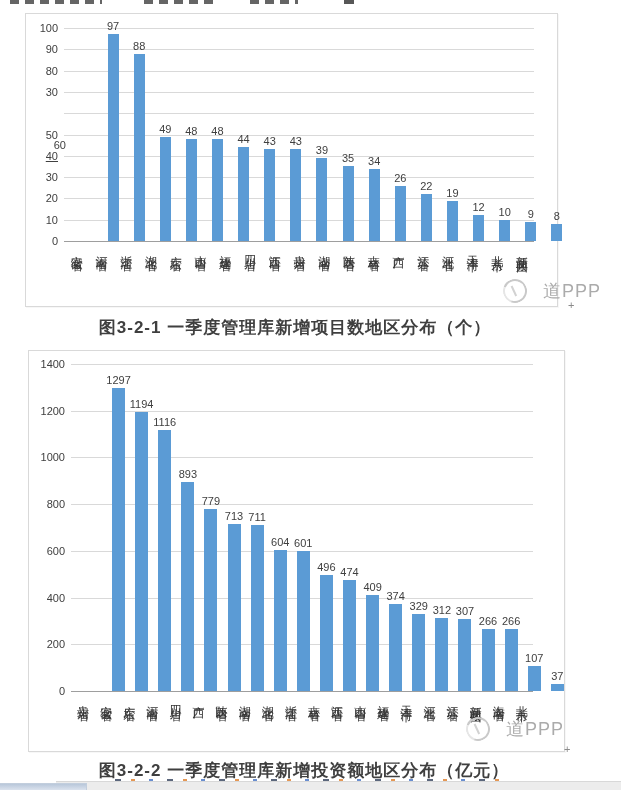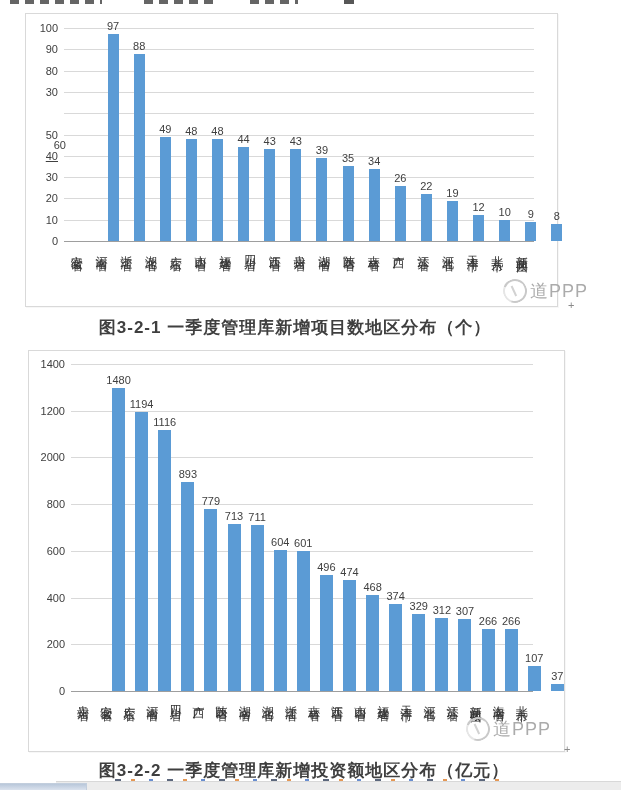--- a/index.html
+++ b/index.html
@@ -26,21 +26,21 @@
   .val{font-size:11px;line-height:12px;color:#404040;margin-bottom:2px;white-space:nowrap;}
   .bar{display:block;}
   .xrow{position:absolute;display:flex;align-items:flex-start;}
   .xcell{flex:1 1 0;display:flex;justify-content:center;min-width:0;}
   .xlab{writing-mode:vertical-rl;text-orientation:upright;font-size:12px;line-height:13px;letter-spacing:2px;color:#333;white-space:nowrap;}
 
   .caption{position:absolute;left:0;text-align:center;font-weight:bold;font-size:17px;color:#3f3f3f;letter-spacing:1px;}
   #caption1{top:316px;width:590px;}
   #caption2{top:759px;width:608px;}
 
-  .watermark{position:absolute;display:flex;align-items:center;gap:3px;color:#ababab;}
+  .watermark{position:absolute;display:flex;align-items:center;gap:16px;color:#ababab;}
   .wm-circle{width:20px;height:20px;border-radius:50%;border:2px solid #c9c9c9;border-left-color:#e6e6e6;transform:rotate(-25deg);position:relative;flex:0 0 auto;}
   .wm-circle i{position:absolute;left:8px;top:4px;width:2px;height:11px;background:#d2d2d2;}
   .wm-text{font-size:18px;letter-spacing:1px;}
 
   .resize-handle{position:absolute;font-size:11px;line-height:10px;color:#8a8a8a;}
 
   .bottom-track{position:absolute;left:56px;top:781px;width:565px;height:9px;background:#ececec;border-top:1px solid #d8d8d8;}
   .bottom-thumb{position:absolute;left:0;top:783px;width:86px;height:7px;background:linear-gradient(to bottom,#b9c7da,#e0e7f1);border:1px solid #c2cedd;border-left:none;}
 </style>
 </head>
@@ -224,28 +224,28 @@
     <div class="ytick" style="left: 2px; top: 334px; width: 34px;">0</div>
     <div class="gridline" style="left: 42px; top: 293.286px; width: 462px; background: rgb(217, 217, 217);"></div>
     <div class="ytick" style="left: 2px; top: 287.286px; width: 34px;">200</div>
     <div class="gridline" style="left: 42px; top: 246.571px; width: 462px; background: rgb(217, 217, 217);"></div>
     <div class="ytick" style="left: 2px; top: 240.571px; width: 34px;">400</div>
     <div class="gridline" style="left: 42px; top: 199.857px; width: 462px; background: rgb(217, 217, 217);"></div>
     <div class="ytick" style="left: 2px; top: 193.857px; width: 34px;">600</div>
     <div class="gridline" style="left: 42px; top: 153.143px; width: 462px; background: rgb(217, 217, 217);"></div>
     <div class="ytick" style="left: 2px; top: 147.143px; width: 34px;">800</div>
     <div class="gridline" style="left: 42px; top: 106.429px; width: 462px; background: rgb(217, 217, 217);"></div>
-    <div class="ytick" style="left: 2px; top: 100.429px; width: 34px;">2000</div>
+    <div class="ytick" style="left: 2px; top: 100.429px; width: 34px;">1000</div>
     <div class="gridline" style="left: 42px; top: 59.7143px; width: 462px; background: rgb(217, 217, 217);"></div>
     <div class="ytick" style="left: 2px; top: 53.7143px; width: 34px;">1200</div>
     <div class="gridline" style="left: 42px; top: 13px; width: 462px; background: rgb(217, 217, 217);"></div>
     <div class="ytick" style="left: 2px; top: 7px; width: 34px;">1400</div>
     <div class="cells" style="left: 42px; top: 13px; width: 462px; height: 327px;">
       <div class="cell">
-        <span class="val">1480</span>
+        <span class="val">1297</span>
         <span class="bar" style="width: 13px; height: 303px; background: rgb(91, 155, 213);"></span>
       </div>
       <div class="cell">
         <span class="val">1194</span>
         <span class="bar" style="width: 13px; height: 279px; background: rgb(91, 155, 213);"></span>
       </div>
       <div class="cell">
         <span class="val">1116</span>
         <span class="bar" style="width: 13px; height: 261px; background: rgb(91, 155, 213);"></span>
       </div>
@@ -275,21 +275,21 @@
       </div>
       <div class="cell">
         <span class="val">496</span>
         <span class="bar" style="width: 13px; height: 116px; background: rgb(91, 155, 213);"></span>
       </div>
       <div class="cell">
         <span class="val">474</span>
         <span class="bar" style="width: 13px; height: 111px; background: rgb(91, 155, 213);"></span>
       </div>
       <div class="cell">
-        <span class="val">468</span>
+        <span class="val">409</span>
         <span class="bar" style="width: 13px; height: 96px; background: rgb(91, 155, 213);"></span>
       </div>
       <div class="cell">
         <span class="val">374</span>
         <span class="bar" style="width: 13px; height: 87px; background: rgb(91, 155, 213);"></span>
       </div>
       <div class="cell">
         <span class="val">329</span>
         <span class="bar" style="width: 13px; height: 77px; background: rgb(91, 155, 213);"></span>
       </div>

